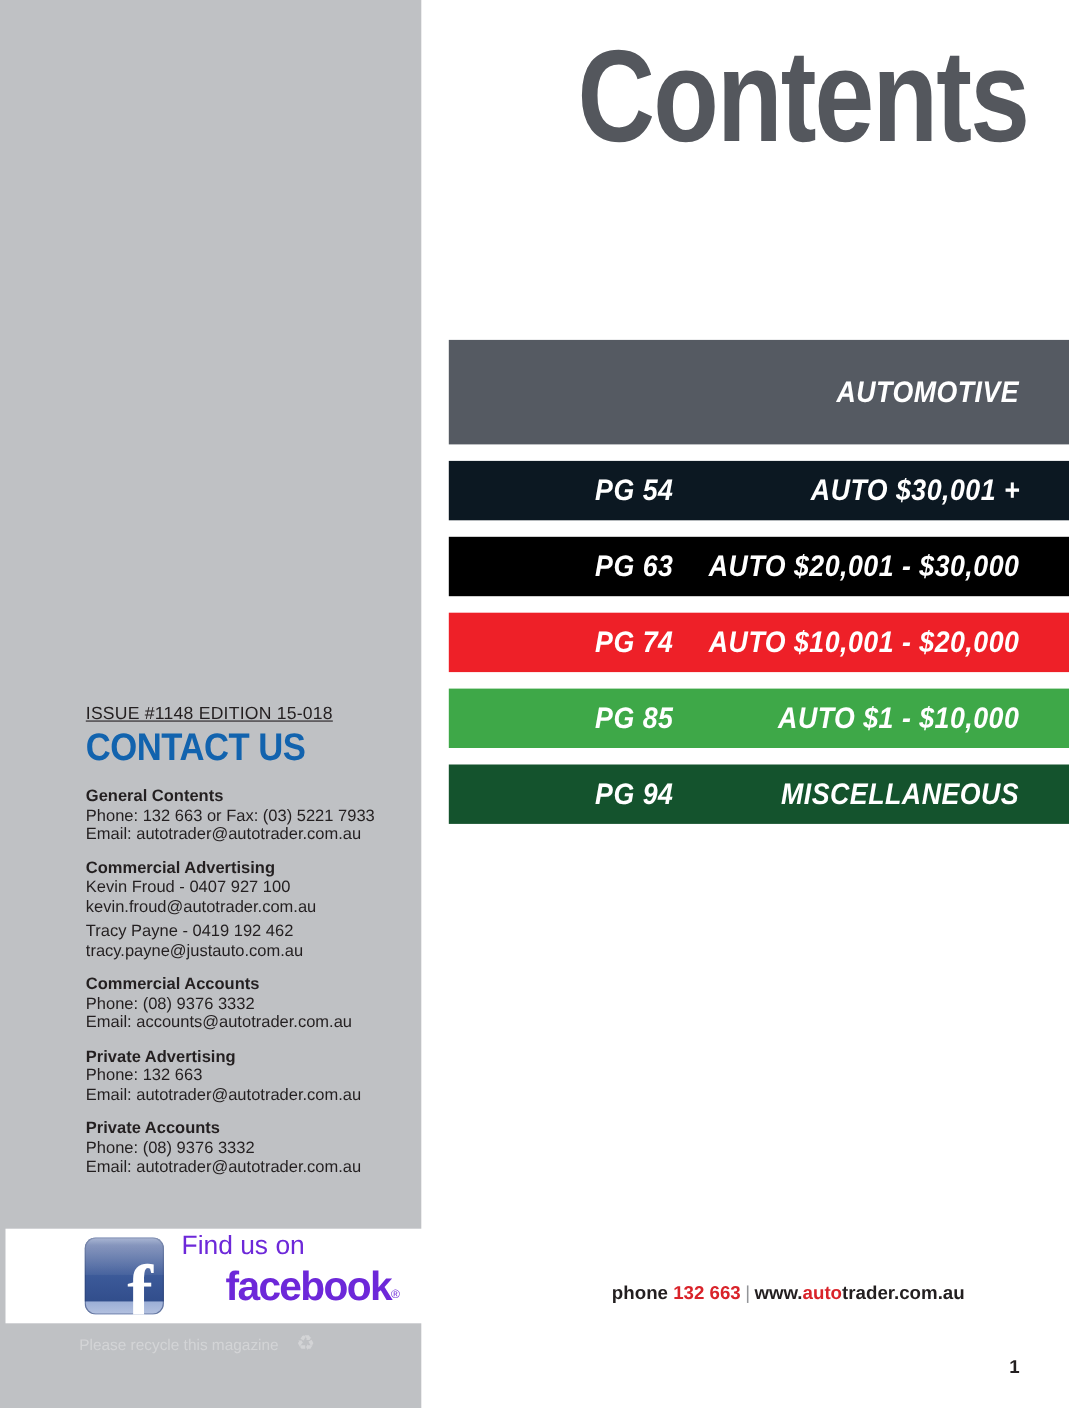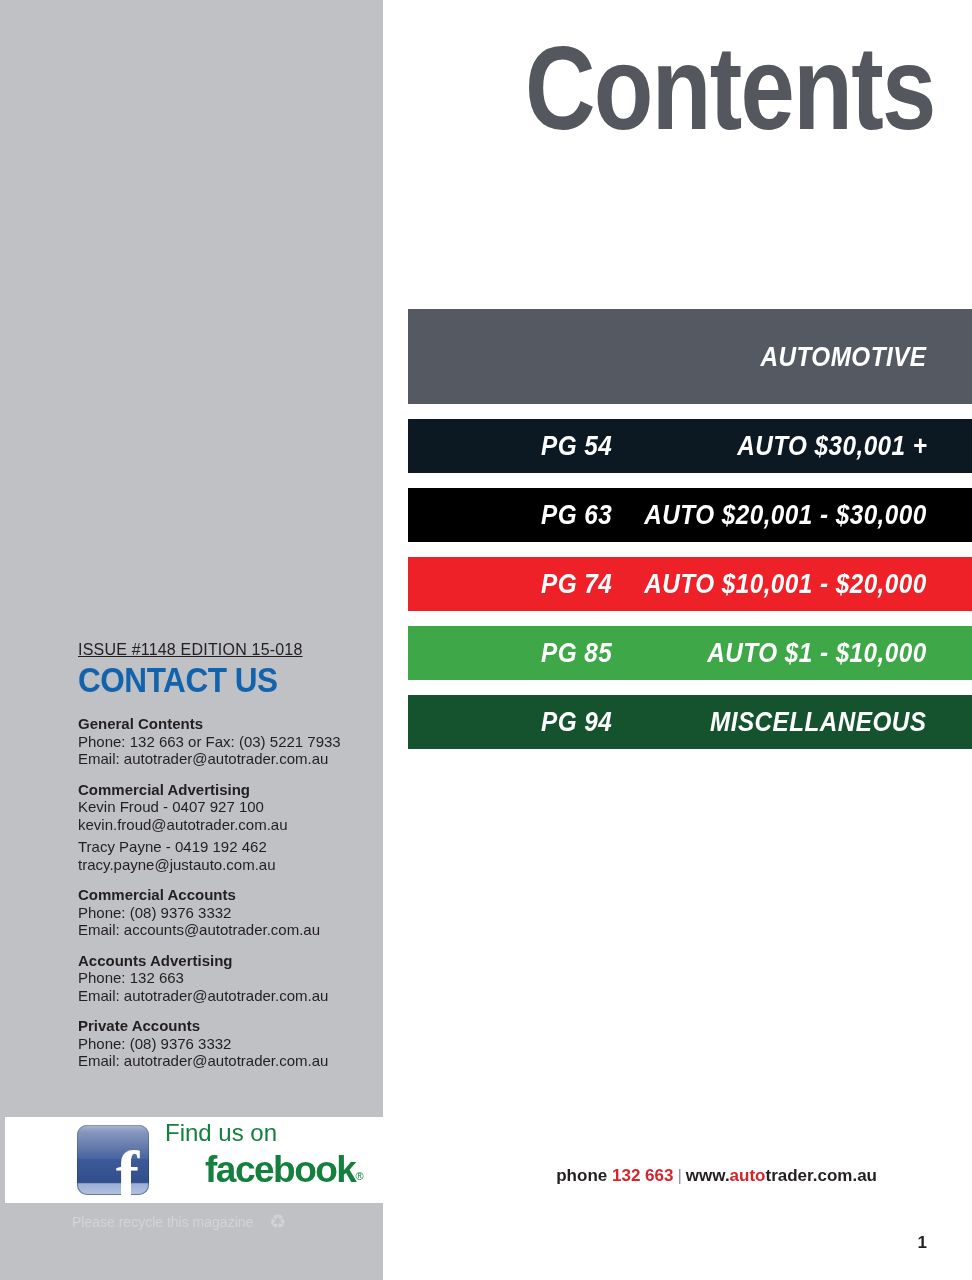--- a/index.html
+++ b/index.html
@@ -39,21 +39,21 @@
   .fb-logo .gloss {
     position:absolute; left:0; top:0; right:0; height:34px;
     background:linear-gradient(180deg,rgba(255,255,255,.32),rgba(255,255,255,.05));
     border-radius:10px 10px 0 0;
   }
   .fb-logo .fb-f {
     position:absolute; right:10px; bottom:-16px; color:#ffffff;
     font-size:70px; font-weight:bold; line-height:1;
     font-family:"Liberation Serif", serif;
   }
-  .fb-text { margin-left:16px; color:#15803d; }
+  .fb-text { margin-left:16px; color:#6d28d9; }
   .fb-find { font-size:24px; line-height:26px; }
   .fb-word { font-size:37px; font-weight:bold; letter-spacing:-1.5px; line-height:48px;margin-left:40px; }
   .fb-reg { font-size:11px; vertical-align:2px; font-weight:normal; letter-spacing:0; }
   .recycle-line {
     position:absolute; left:72px; top:1212px; color:#d3d4d6;
     font-size:14px; display:flex; align-items:center; gap:16px;
   }
   .recycle-icon { font-size:19px; line-height:1; }
   
   .page-title {
@@ -106,21 +106,21 @@
         <div class="contact-section">
           <h3>Commercial Advertising</h3>
           <p>Kevin Froud - 0407 927 100<br>kevin.froud@autotrader.com.au</p>
           <p>Tracy Payne - 0419 192 462<br>tracy.payne@justauto.com.au</p>
         </div>
         <div class="contact-section">
           <h3>Commercial Accounts</h3>
           <p>Phone: (08) 9376 3332<br>Email: accounts@autotrader.com.au</p>
         </div>
         <div class="contact-section">
-          <h3>Accounts Advertising</h3>
+          <h3>Private Advertising</h3>
           <p>Phone: 132 663<br>Email: autotrader@autotrader.com.au</p>
         </div>
         <div class="contact-section">
           <h3>Private Accounts</h3>
           <p>Phone: (08) 9376 3332<br>Email: autotrader@autotrader.com.au</p>
         </div>
       </div>
   </div>
 
   <div class="fb-badge">

